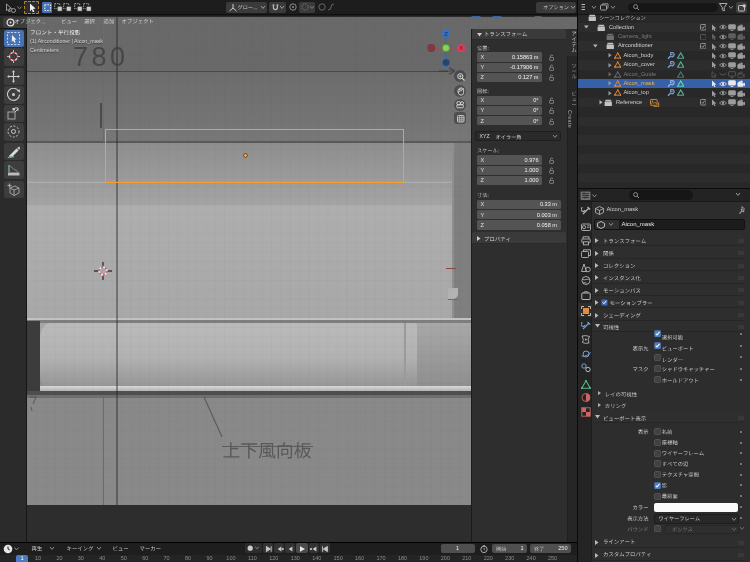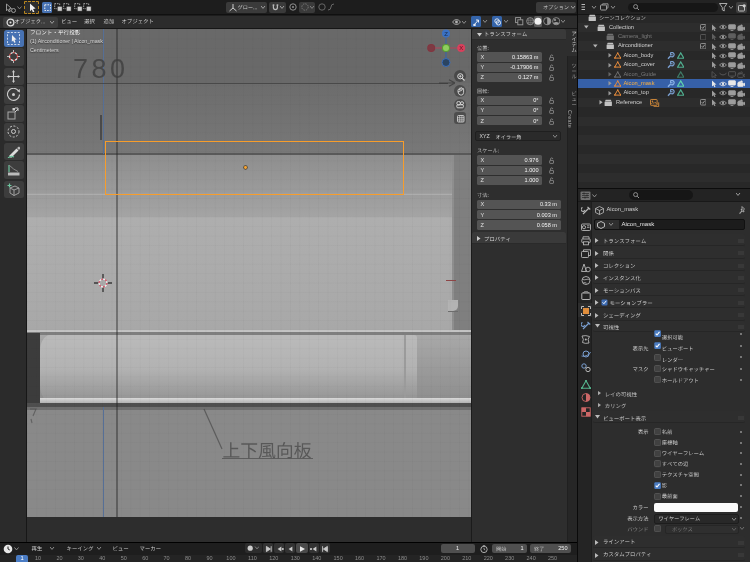--- a/index.html
+++ b/index.html
@@ -118,21 +118,21 @@
     </svg>
     <svg style="position:absolute;left:551.5px;top:17px;" width="8.5" height="8.5" viewBox="0 0 8.5 8.5">
       <circle cx="4.2" cy="4.2" r="3.6" fill="none" stroke="#9a9a9a" stroke-width="0.8"></circle>
       <circle cx="3" cy="3" r="1.1" fill="#9a9a9a"></circle>
       <path d="M1.4 6 Q4.2 4.2 7 6 L6.2 7.4 L2.3 7.4 Z" fill="#9a9a9a"></path>
     </svg>
     <svg style="position:absolute;left:560.5px;top:20px;" width="4" height="4" viewBox="0 0 4 4">
       <path d="M0 0 L2 2.4 L4 0" stroke="#999" stroke-width="0.9" fill="none"></path>
     </svg>
     <div style="position:absolute;left:27px;top:29px;width:550px;height:513px;background:#2d2d2d;overflow:hidden"></div>
-    <div style="position:absolute;left:27px;top:29px;width:550px;height:488px;overflow:hidden">
+    <div style="position:absolute;left:27px;top:17px;width:550px;height:488px;overflow:hidden">
       <div style="position:absolute;left:0px;top:0px;width:550px;height:54px;background:#696969"></div>
       <div style="position:absolute;left:0px;top:54px;width:550px;height:71px;background:linear-gradient(#6c6c6c,#787878)"></div>
       <div style="position:absolute;left:0px;top:124px;width:550px;height:2px;background:#595959"></div>
       <div style="position:absolute;left:0px;top:126px;width:550px;height:62px;background:linear-gradient(#8e8e8e,#a4a4a4)"></div>
       <div style="position:absolute;left:0px;top:163.5px;width:426px;height:1.2px;background:#a0a0a0"></div>
       <div style="position:absolute;left:0px;top:164.7px;width:426px;height:1.5px;background:#adadad"></div>
       <div style="position:absolute;left:0px;top:188px;width:550px;height:113px;background:linear-gradient(#aeaeae,#a8a8a8)"></div>
       <div style="position:absolute;left:427px;top:126px;width:123px;height:175px;background:#7f7f7f"></div>
       <div style="position:absolute;left:425.2px;top:126px;width:1.8px;height:175px;background:#8e8e8e"></div>
       <div style="position:absolute;left:421px;top:270.5px;width:9.5px;height:11px;background:#b3b3b3;border-radius:0 0 5px 0"></div>

